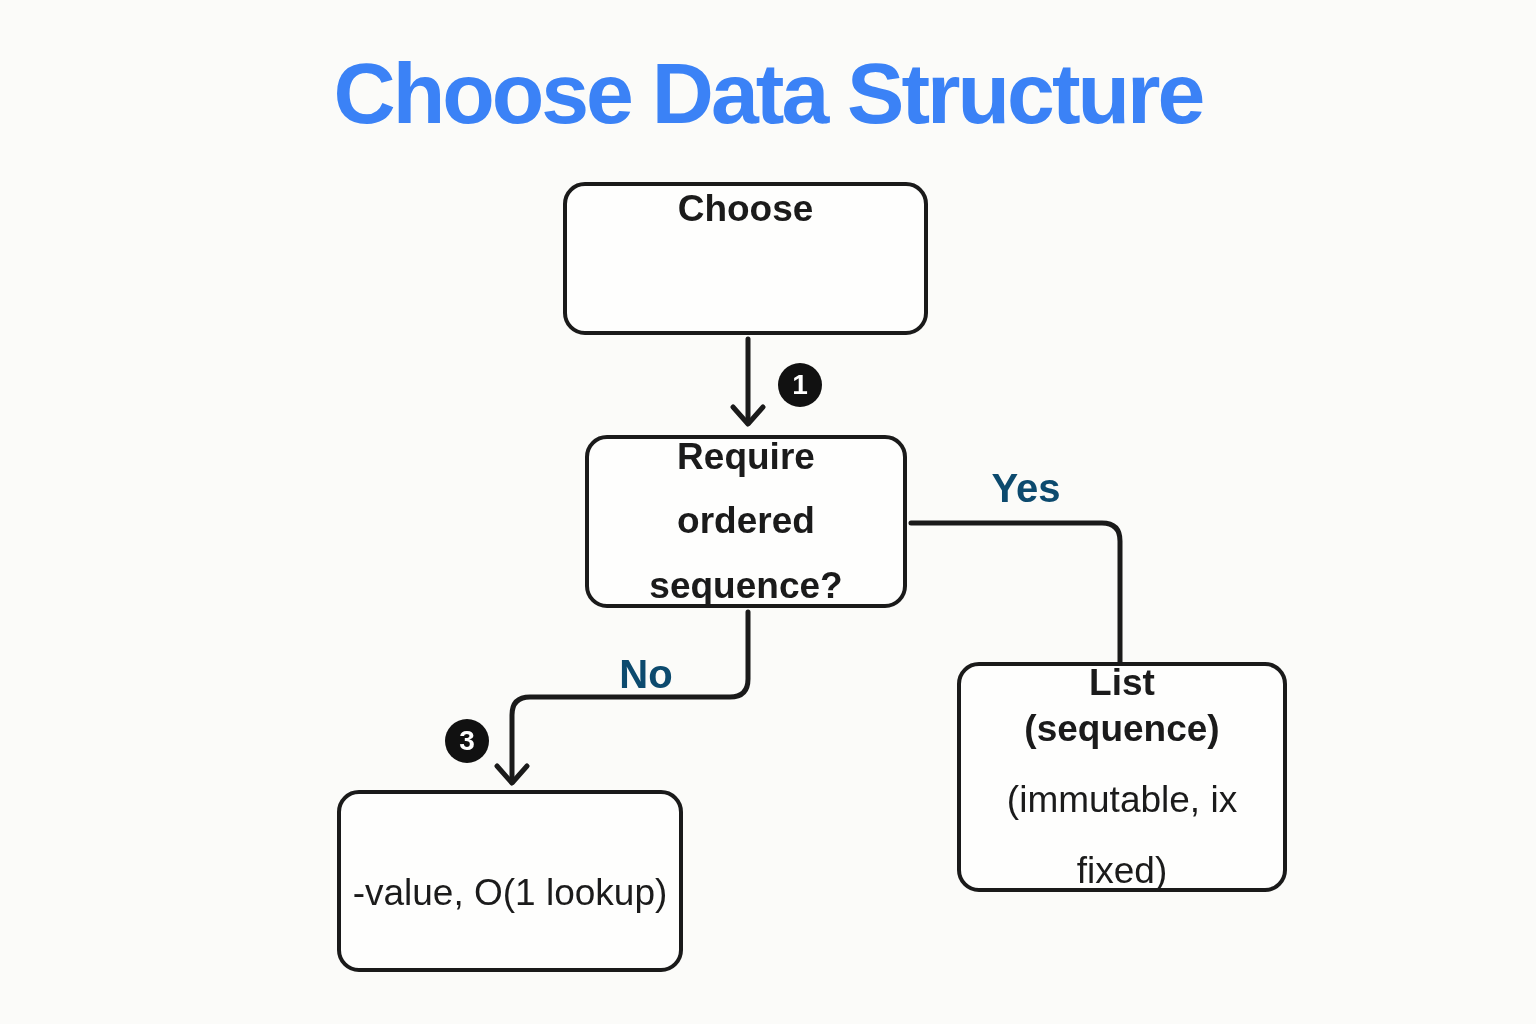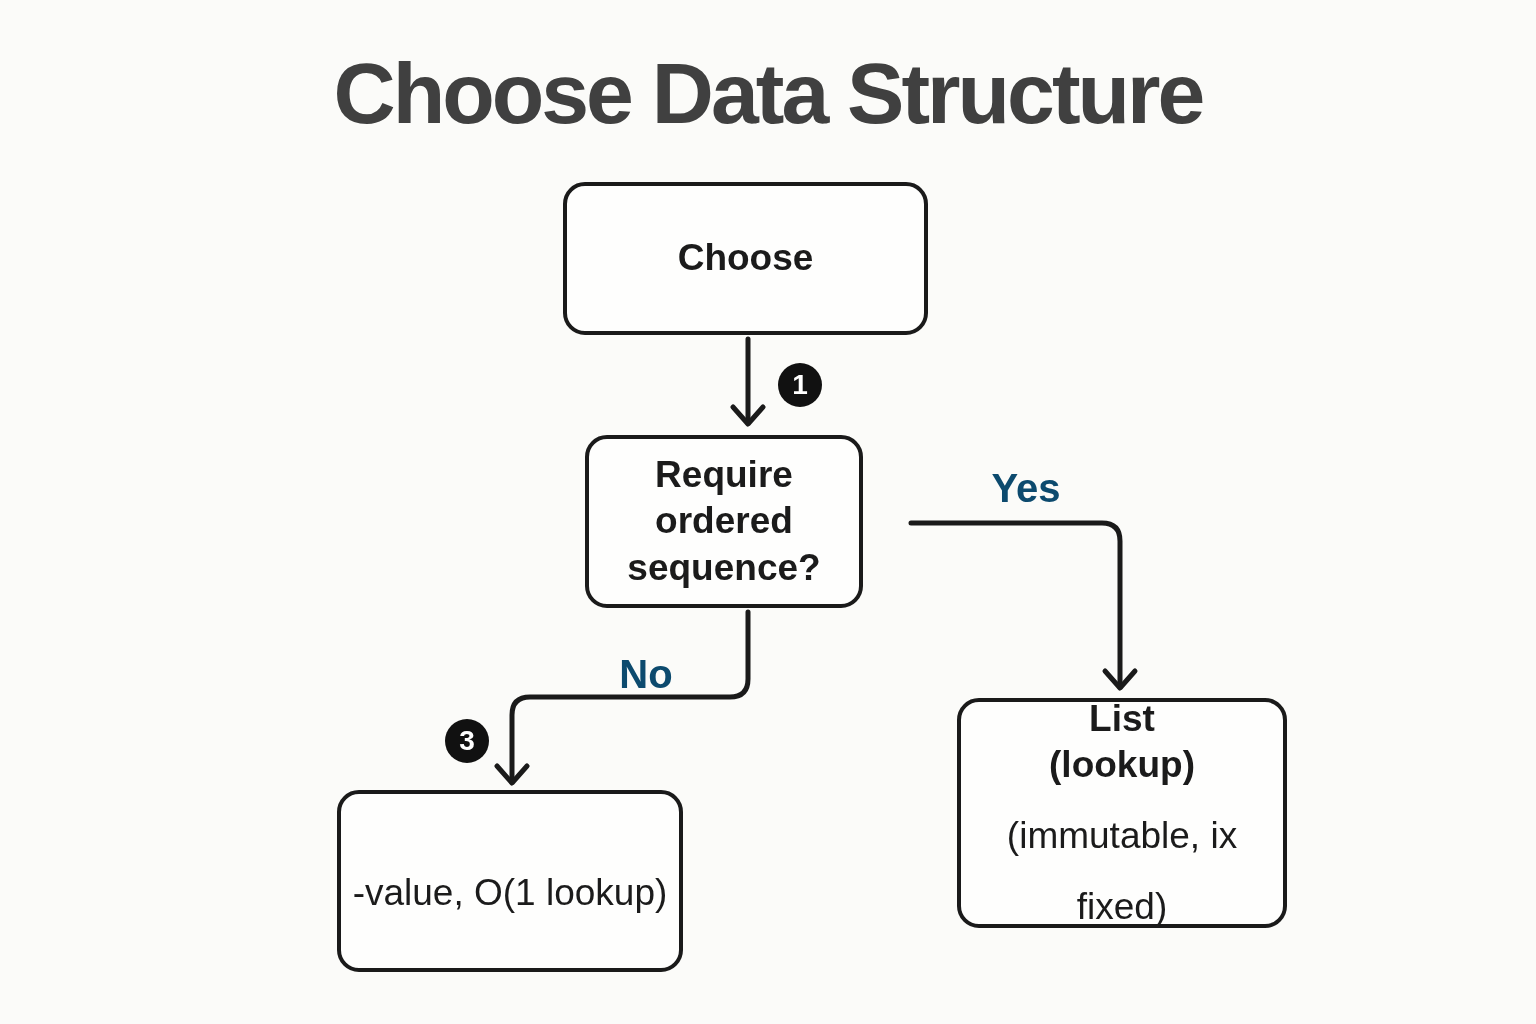--- a/index.html
+++ b/index.html
@@ -18,21 +18,21 @@
   }
   .page-title {
     position: absolute;
     top: 44px;
     left: 0;
     width: 100%;
     text-align: center;
     font-size: 86px;
     font-weight: bold;
     letter-spacing: -3px;
-    color: #404040;
+    color: #3b82f6;
   }
   .connector-layer {
     position: absolute;
     top: 0;
     left: 0;
     width: 1536px;
     height: 1024px;
   }
   .connector-layer path,
   .connector-layer polyline {
@@ -58,23 +58,23 @@
     font-size: 37px;
     font-weight: bold;
     line-height: 1.26;
   }
   .node .s {
     font-size: 37px;
     font-weight: normal;
     line-height: 1.26;
     margin-top: 24px;
   }
-  .node-choose     { left: 563px; top: 182px; width: 365px; height: 153px; }
-  .node-require    { left: 585px; top: 435px; width: 278px; height: 173px; }
-  .node-list       { left: 957px; top: 698px; width: 330px; height: 230px; }
+  .node-choose     { left: 563px; top: 182px; width: 365px; height: 153px; justify-content: space-between; }
+  .node-require    { left: 585px; top: 435px; width: 322px; height: 173px; gap: 18px; }
+  .node-list       { left: 957px; top: 662px; width: 330px; height: 230px; }
   .node-dictionary { left: 337px; top: 790px; width: 346px; height: 182px; }
   .node-list .gap { height: 8px; }
   .edge-label {
     position: absolute;
     width: 120px;
     text-align: center;
     font-size: 40px;
     font-weight: bold;
     color: #0c4a6e;
   }
@@ -120,21 +120,21 @@
   </div>
 
   <div class="node node-require">
     <div class="t">Require</div>
     <div class="t">ordered</div>
     <div class="t">sequence?</div>
   </div>
 
   <div class="node node-list">
     <div class="t">List</div>
-    <div class="t">(lookup)</div>
+    <div class="t">(sequence)</div>
     <div class="gap"></div>
     <div class="s">(immutable, ix</div>
     <div class="s">fixed)</div>
   </div>
 
   <div class="node node-dictionary">
     <div class="s">-value, O(1 lookup)</div>
   </div>
 
   <div class="edge-label edge-label-yes">Yes</div>

